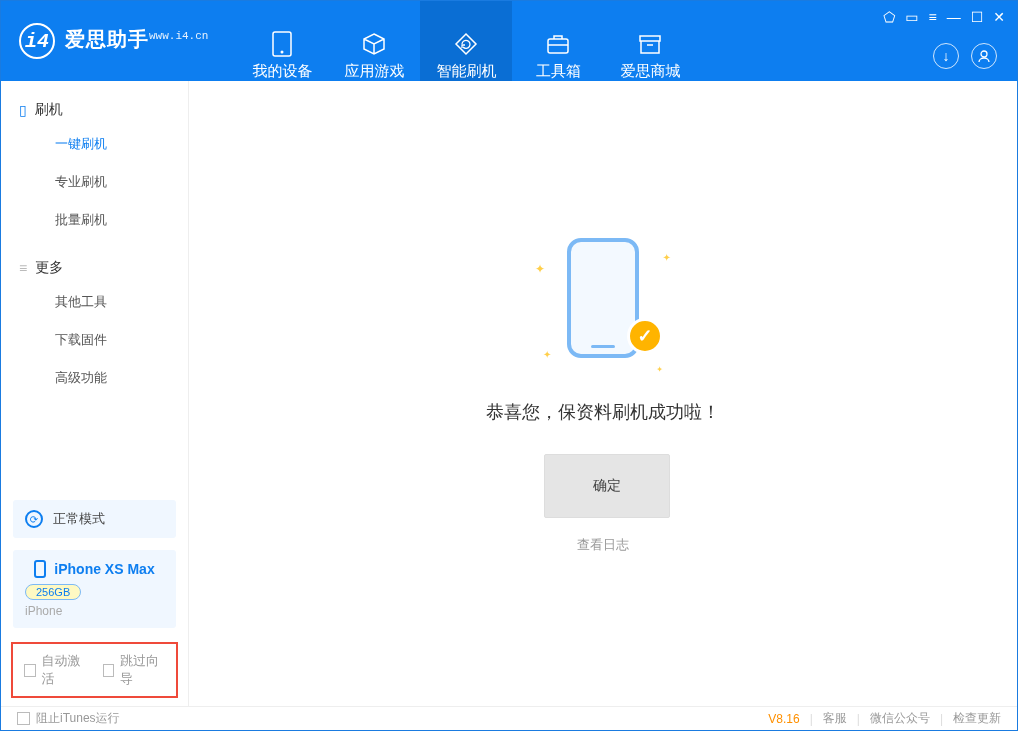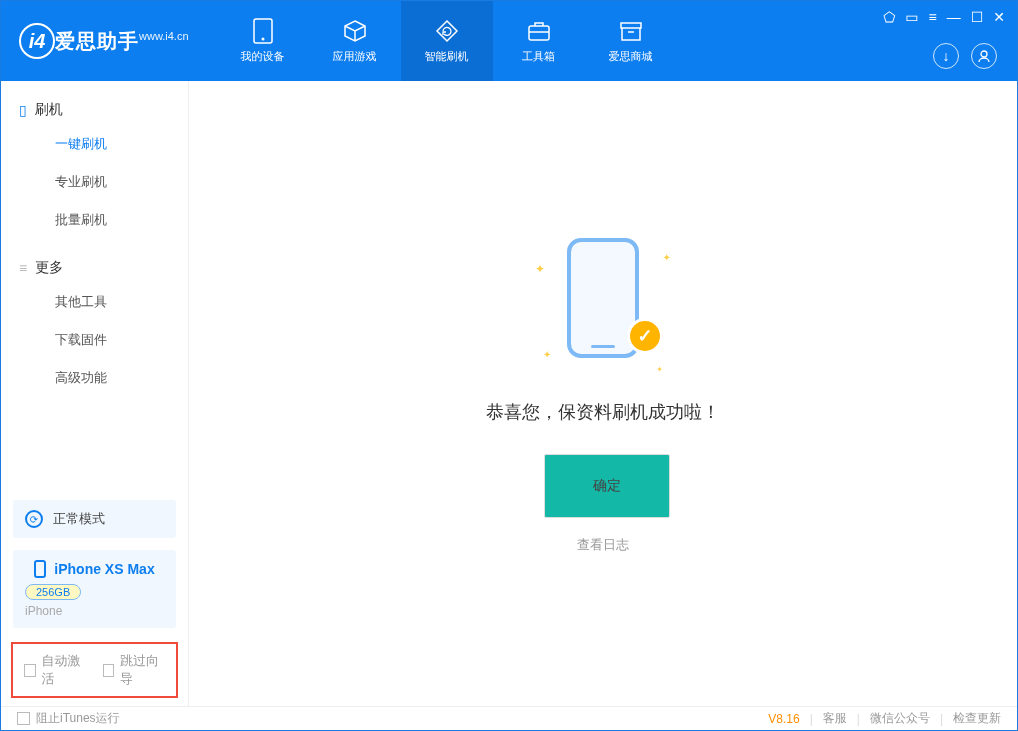--- a/index.html
+++ b/index.html
@@ -20,20 +20,22 @@
       background: linear-gradient(to bottom, #0d7ef0, #0d7ef0);
       display: flex;
       align-items: center;
       color: #fff;
       position: relative;
     }
     .logo-area {
       display: flex;
       align-items: center;
       padding: 0 18px;
+      gap: 10px;
+      font-family: Liberation Mono, monospace;
     }
     .logo-icon {
       width: 36px; height: 36px;
       border: 2.5px solid #fff;
       border-radius: 50%;
       display: flex;
       align-items: center;
       justify-content: center;
       font-weight: bold;
       font-size: 20px;
@@ -41,24 +43,24 @@
     }
     .logo-text { display: flex; flex-direction: row; line-height: 1.1; }
     .logo-title { font-size: 20px; font-weight: bold; letter-spacing: 1px; }
     .logo-sub { font-size: 11px; opacity: 0.9; }
     .nav-tabs { display: flex; height: 100%; margin-left: 10px; }
     .nav-tab {
       width: 92px;
       display: flex;
       flex-direction: column;
       align-items: center;
-      justify-content: center;
+      justify-content: flex-end;
       gap: 6px;
       cursor: pointer;
-      font-size: 11px;
+      font-size: 15px;
     }
     .nav-tab.active { background: #0a6ed4; }
     .nav-icon { width: 24px; height: 24px; display:flex; align-items:center; justify-content:center; }
     .header-right {
       position: absolute;
       right: 12px;
       top: 8px;
       display: flex;
       gap: 10px;
       font-size: 14px;
@@ -168,21 +170,21 @@
       position: absolute; right: 10px; bottom: 20px;
       width: 36px; height: 36px; border-radius: 50%;
       background: #ffb400; border: 3px solid #fff;
       display:flex; align-items:center; justify-content:center; color:#fff; font-size:18px; font-weight:bold;
     }
     .spark { position:absolute; color:#ffcf4a; font-size:12px; }
     .s1 { left: 2px; top: 28px; } .s2 { right: 2px; top: 18px; font-size:10px;}
     .s3 { left: 10px; bottom: 14px; font-size:10px;} .s4 { right: 10px; bottom: 0px; font-size:8px;}
     .msg { font-size: 18px; color: #333; margin-bottom: 30px; }
     .okbtn {
-      border: 1px solid #ddd; background: #14b8a6; padding: 22px 48px;
+      border: 1px solid #ddd; background: #e5e5e5; padding: 22px 48px;
       font-size: 14px; color: #444; cursor: pointer; border-radius: 2px; margin-left: 8px;
     }
     .loglink { margin-top: 18px; color: #999; font-size: 13px; cursor: pointer; }
     
     .footer {
       height: 24px;
       border-top: 1px solid #eee;
       display: flex;
       align-items: center;
       padding: 0 16px;

